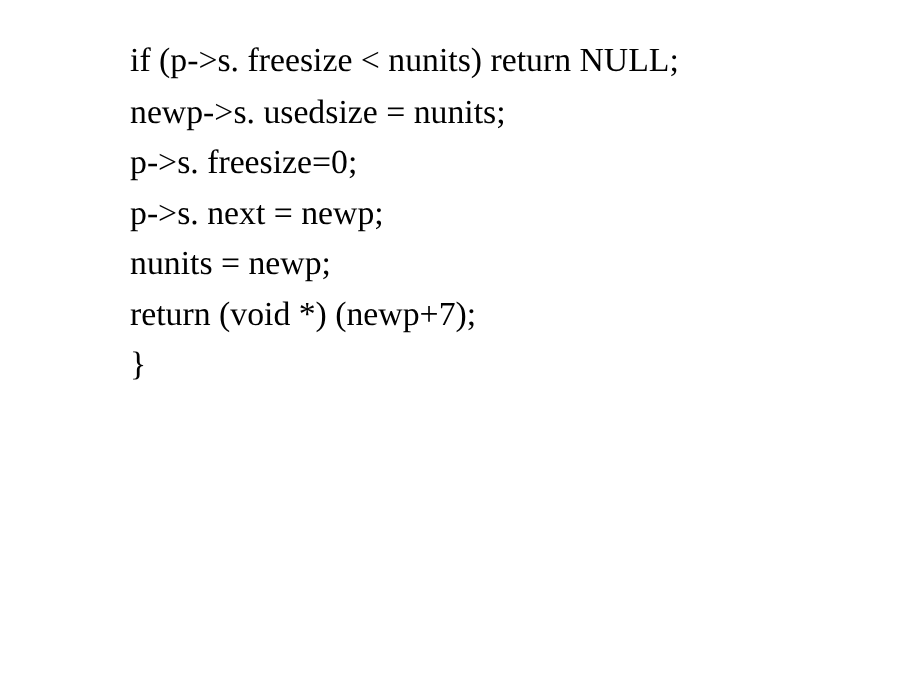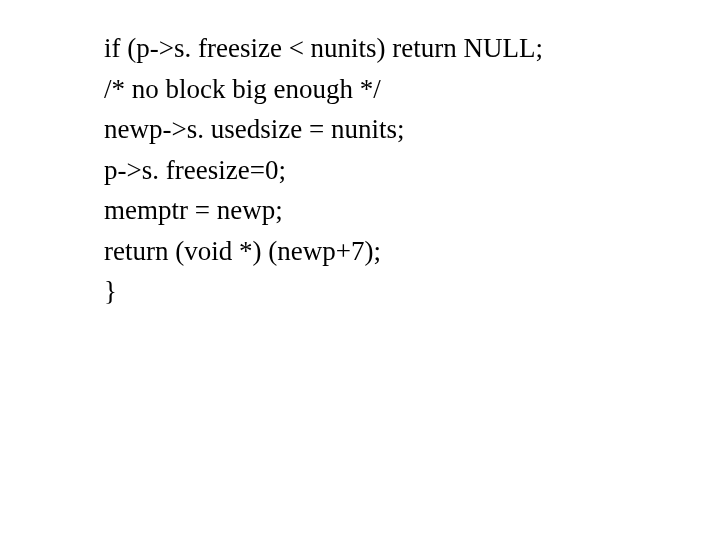--- a/index.html
+++ b/index.html
@@ -21,19 +21,19 @@
   }
   .code-line {
     white-space: pre;
   }
 </style>
 </head>
 <body>
 
 <div class="page">
   <div class="code-line">if (p-&gt;s. freesize &lt; nunits) return NULL;</div>
-  <div class="code-line">/* no block big enough */</div>
   <div class="code-line">newp-&gt;s. usedsize = nunits;</div>
   <div class="code-line">p-&gt;s. freesize=0;</div>
-  <div class="code-line">memptr = newp;</div>
+  <div class="code-line">p-&gt;s. next = newp;</div>
+  <div class="code-line">nunits = newp;</div>
   <div class="code-line">return (void *) (newp+7);</div>
   <div class="code-line">}</div>
 </div>
 
 </body></html>

